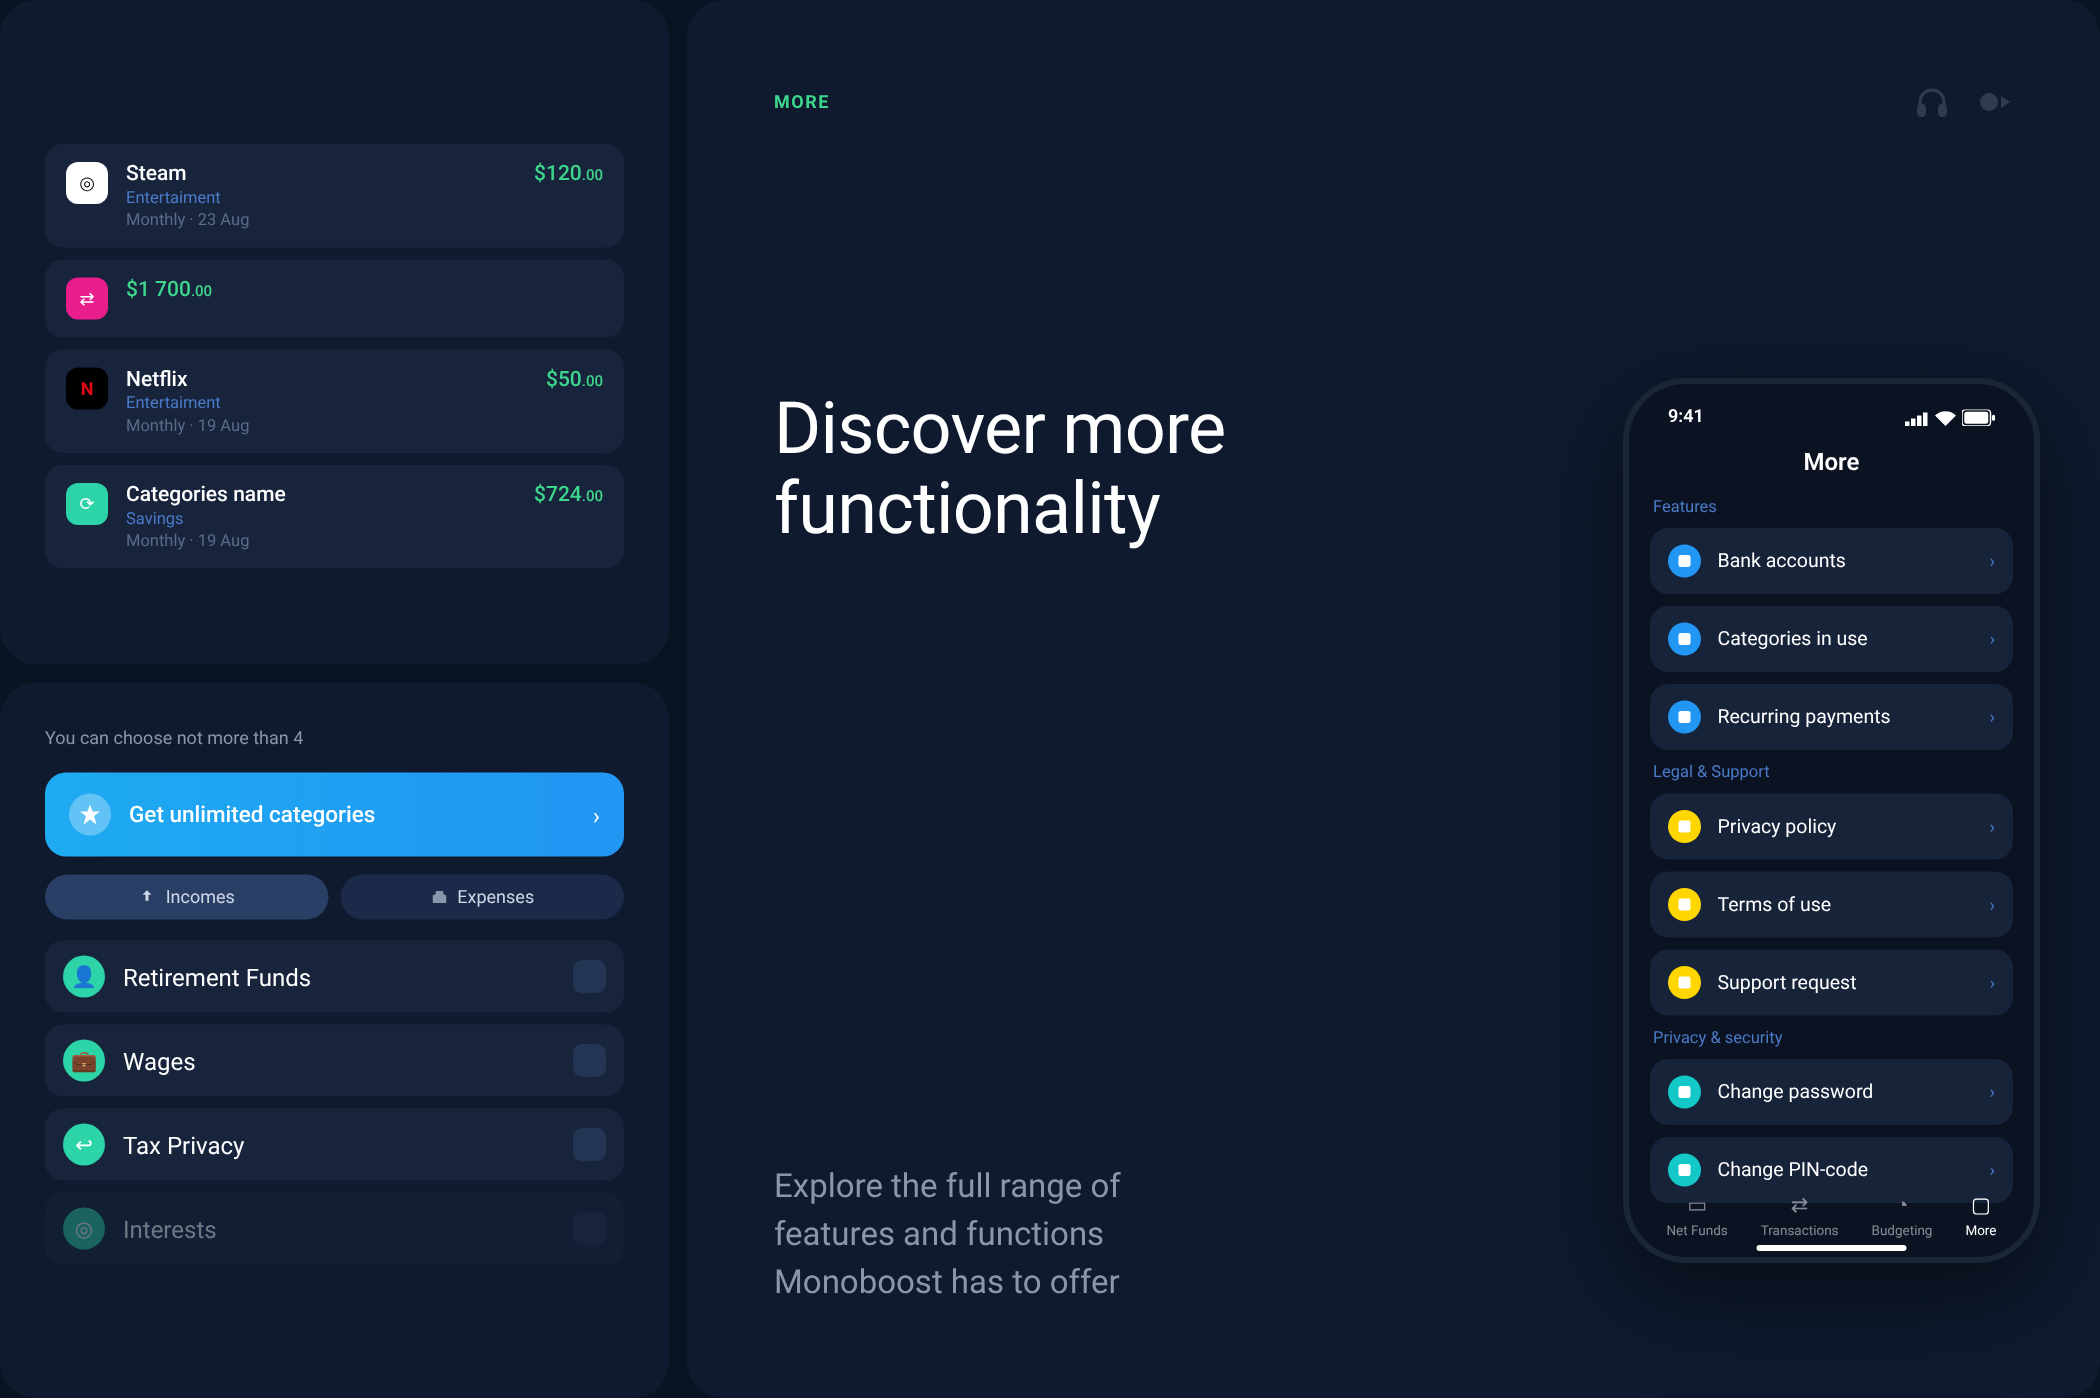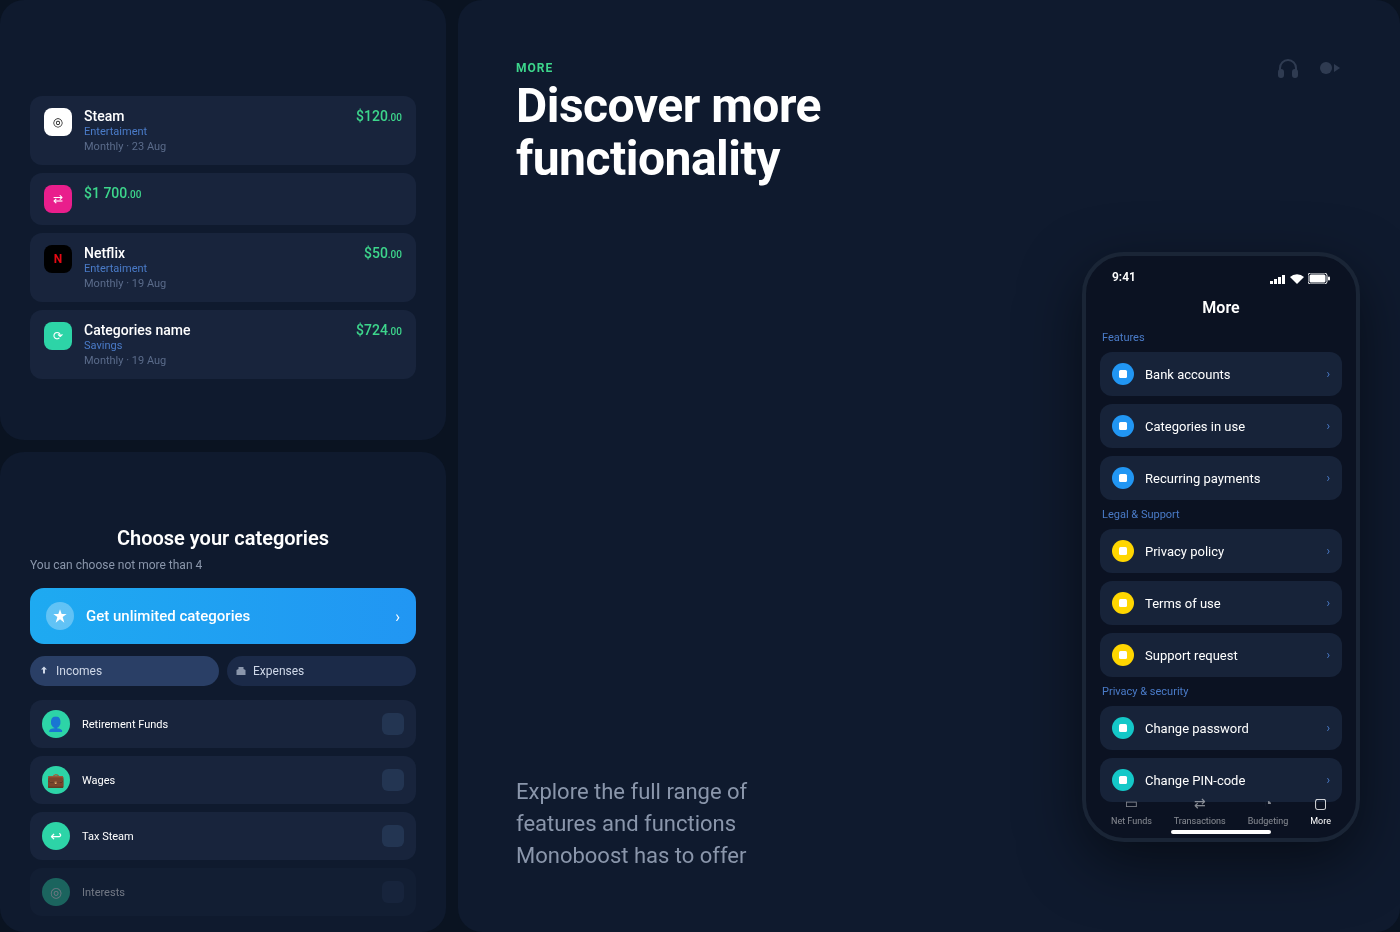--- a/index.html
+++ b/index.html
@@ -22,32 +22,32 @@
 .tx-freq{font-size:11px;color:#5a6b8a}
 .tx-amount{color:#3dd68c;font-size:14px;font-weight:500;white-space:nowrap}
 .tx-amount .cents{font-size:10px}
 .cat-title{font-size:20px;font-weight:600;text-align:center;margin-top:44px;margin-bottom:8px}
 .cat-sub{font-size:12px;text-align:left;color:#8a96ab;margin-bottom:16px}
 .unlimited-btn{background:linear-gradient(90deg,#1eaaf1,#2196f3);border-radius:14px;padding:14px 16px;display:flex;align-items:center;gap:12px;margin-bottom:12px;cursor:pointer}
 .unlimited-btn .ic{width:28px;height:28px;background:rgba(255,255,255,0.3);border-radius:50%;display:flex;align-items:center;justify-content:center}
 .unlimited-btn .lbl{flex:1;font-size:15px;font-weight:500;color:#fff}
 .unlimited-btn .chev{color:#fff;font-size:16px}
 .seg-wrap{display:flex;gap:8px;margin-bottom:14px}
-.seg{flex:1;background:#1b2a48;border-radius:18px;padding:8px;text-align:center;font-size:12px;color:#cfd8e8;cursor:pointer;display:flex;align-items:center;justify-content:flex-start;gap:6px}
+.seg{flex:1;background:#1b2a48;border-radius:18px;padding:8px;text-align:center;font-size:12px;color:#cfd8e8;cursor:pointer;display:flex;align-items:center;justify-content:center;gap:6px}
 .seg.active{background:#2a3f66}
 .cat-item{background:#18243c;border-radius:12px;padding:10px 12px;display:flex;align-items:center;gap:12px;margin-bottom:8px;cursor:pointer}
 .cat-item.faded{opacity:0.4}
 .cat-ic{width:28px;height:28px;border-radius:50%;background:#2dd4a7;display:flex;align-items:center;justify-content:center;font-size:14px}
-.cat-item .lbl{flex:1;font-size:11px}
+.cat-item .lbl{flex:1;font-size:16px}
 .cat-check{width:22px;height:22px;border-radius:6px;background:#233552}
 .header-row{display:flex;align-items:center;justify-content:space-between;padding:56px 58px 0}
 .more-label{color:#3dd68c;font-size:12px;font-weight:700;letter-spacing:1px}
 .header-icons{display:flex;gap:18px;opacity:0.35}
 .header-icons .hi{width:24px;height:24px}
-.hero-title{font-size:48px;font-weight:700;line-height:1.1;padding-left:58px;letter-spacing:-0.5px}
+.hero-title{font-size:48px;font-weight:400;line-height:1.1;padding-left:58px;margin-top:180px;letter-spacing:-0.5px}
 .hero-sub{font-size:22px;color:#8a96ab;padding-left:58px;margin-top:480px;position:absolute;top:296px;max-width:320px;line-height:1.45}
 .phone{position:absolute;right:40px;top:252px;width:278px;height:590px;background:#0b1222;border-radius:42px;border:4px solid #1a2536;box-shadow:0 20px 60px rgba(0,0,0,0.5)}
 .phone-inner{position:absolute;inset:0px;border-radius:38px;overflow:hidden;padding:14px 14px 0}
 .statusbar{display:flex;justify-content:space-between;align-items:flex-end;font-size:12px;font-weight:600;padding:0 12px;margin-bottom:14px}
 .sb-right{display:flex;gap:4px;align-items:center}
 .phone-title{text-align:center;font-size:16px;font-weight:600;margin-bottom:14px}
 .sect-lbl{font-size:11px;color:#4a7bc8;margin:8px 0 8px 2px}
 .menu-item{background:#172339;border-radius:12px;padding:11px 12px;display:flex;align-items:center;gap:11px;margin-bottom:8px;cursor:pointer}
 .menu-ic{width:22px;height:22px;border-radius:50%;display:flex;align-items:center;justify-content:center;font-size:11px;flex-shrink:0}
 .menu-ic.blue{background:#2196f3}
@@ -97,21 +97,20 @@
   <div class="tx-body">
               <div class="tx-name">Categories name</div>
   <div class="tx-cat">Savings</div>
   <div class="tx-freq">Monthly · 19 Aug</div>
             </div>
   <div class="tx-amount">$724<span class="cents">.00</span></div>
           </div>
         </div>
     </div>
     <div class="card bottom">
-      <div class="cat-title">Choose your categories</div>
       <div class="cat-sub">You can choose not more than 4</div>
       <div class="unlimited-btn">
         <div class="ic">
           <svg width="16" height="16" viewBox="0 0 24 24" fill="#fff">
               <path d="M12 2l2.5 7H22l-6 4.5L18.5 22 12 17l-6.5 5L8 13.5 2 9h7.5z"></path>
             </svg>
         </div>
         <div class="lbl">Get unlimited categories</div>
         <div class="chev">›</div>
       </div>
@@ -135,21 +134,21 @@
   <div class="lbl">Retirement Funds</div>
   <div class="cat-check"></div>
           </div>
           <div class="cat-item">
             <div class="cat-ic">💼</div>
   <div class="lbl">Wages</div>
   <div class="cat-check"></div>
           </div>
           <div class="cat-item">
             <div class="cat-ic">↩</div>
-  <div class="lbl">Tax Steam</div>
+  <div class="lbl">Tax Privacy</div>
   <div class="cat-check"></div>
           </div>
           <div class="cat-item faded">
             <div class="cat-ic">◎</div>
   <div class="lbl">Interests</div>
   <div class="cat-check"></div>
           </div>
         </div>
     </div>
   </div>

